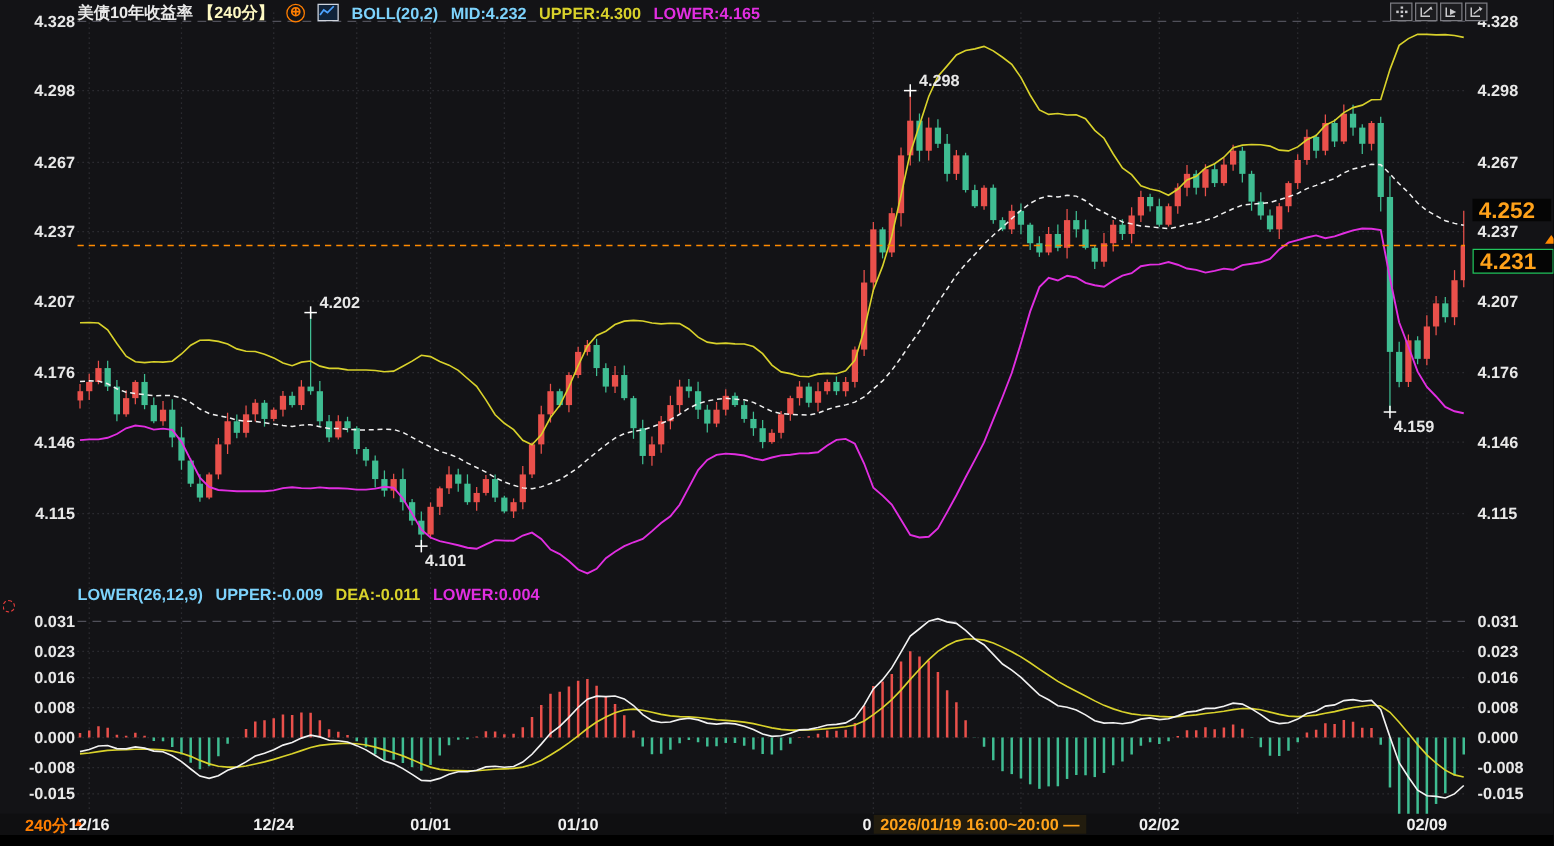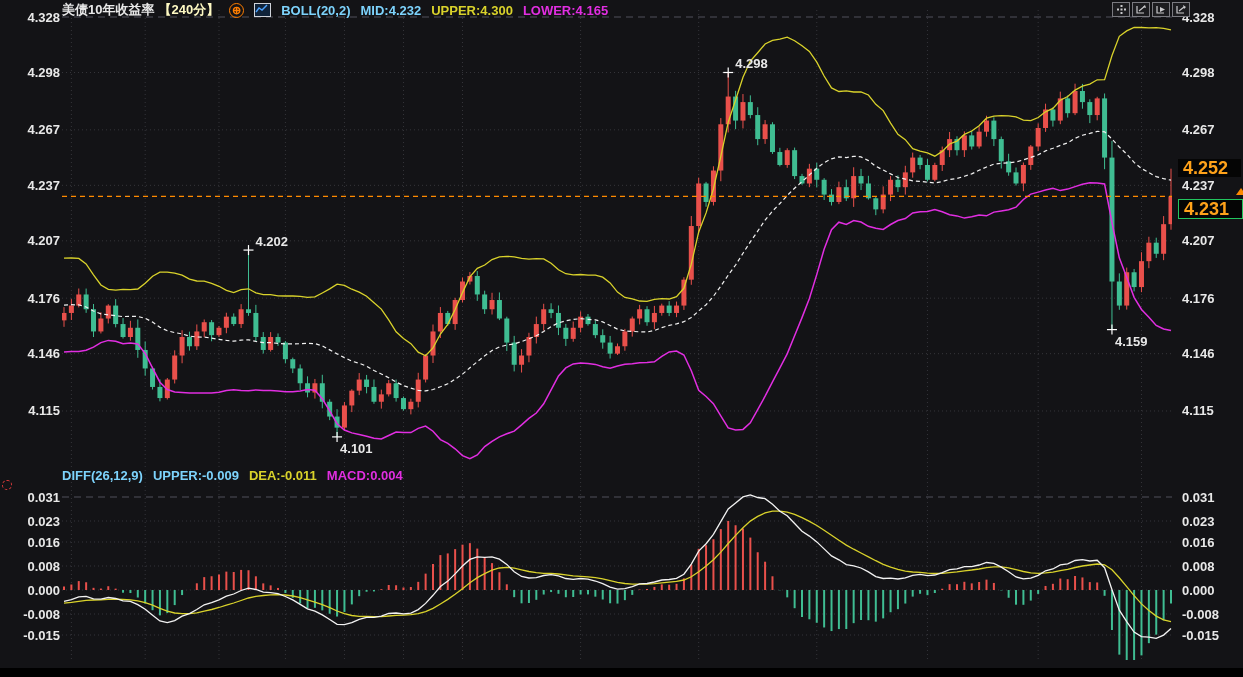--- a/index.html
+++ b/index.html
@@ -637,27 +637,43 @@
     <div class="tool-btn">
       <svg width="11" height="9" viewBox="0 0 11 9">
         <polyline points="1,1 1,8 8,8" stroke="#c9c9cc" fill="none" stroke-width="1.2"></polyline>
         <line x1="3" y1="6" x2="8" y2="2" stroke="#c9c9cc" stroke-width="1.2"></line>
           <polygon points="7,0 10,2 8,4" fill="#c9c9cc"></polygon>
       </svg>
     </div>
   </div>
 
   <div class="macd-hdr">
-    <span class="white">DIFF(26,12,9)</span>
+    <span class="white">LOWER(26,12,9)</span>
     <span class="white">UPPER:-0.009</span>
     <span class="yellow">DEA:-0.011</span>
-    <span class="magenta">MACD:0.004</span>
+    <span class="magenta">LOWER:0.004</span>
   </div>
 
   <div class="pane-ico"></div>
 
   <div class="price-tag" id="tag-prev" style="top: 158.582px;">4.252</div>
   <div class="price-tag bordered" id="tag-last" style="top: 199.427px;">4.231</div>
   <div class="arrow-ico" id="last-arrow" style="top: 188.427px;"></div>
 
 
+  <div class="xaxis">
+    <span class="plabel">240分</span>
+    <span class="parrow">▲</span>
+    <div id="xlabels">
+        <span class="xlabel" style="left: 71.38px;">12/16</span>
+        <span class="xlabel" style="left: 218.98px;">12/24</span>
+        <span class="xlabel" style="left: 344.44px;">01/01</span>
+        <span class="xlabel" style="left: 462.52px;">01/10</span>
+        <span class="xlabel" style="left: 927.46px;">02/02</span>
+        <span class="xlabel" style="left: 1141.48px;">02/09</span>
+      </div>
+    <div class="tooltip">
+      <span class="pre">0</span>
+      <span class="box">2026/01/19 16:00~20:00 —</span>
+    </div>
+  </div>
   <div class="bottom-strip"></div>
 </div>
 
 </body></html>

